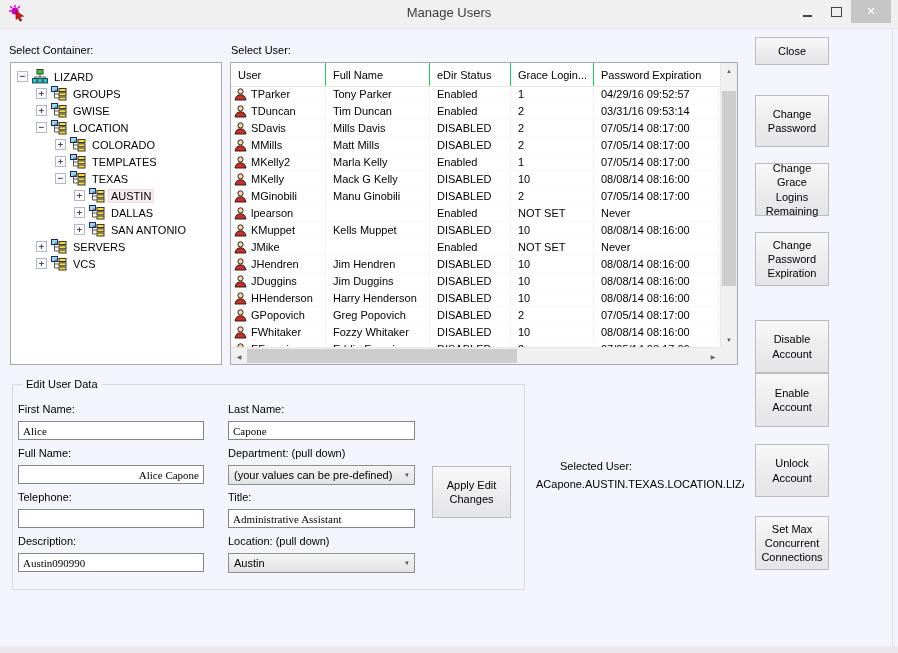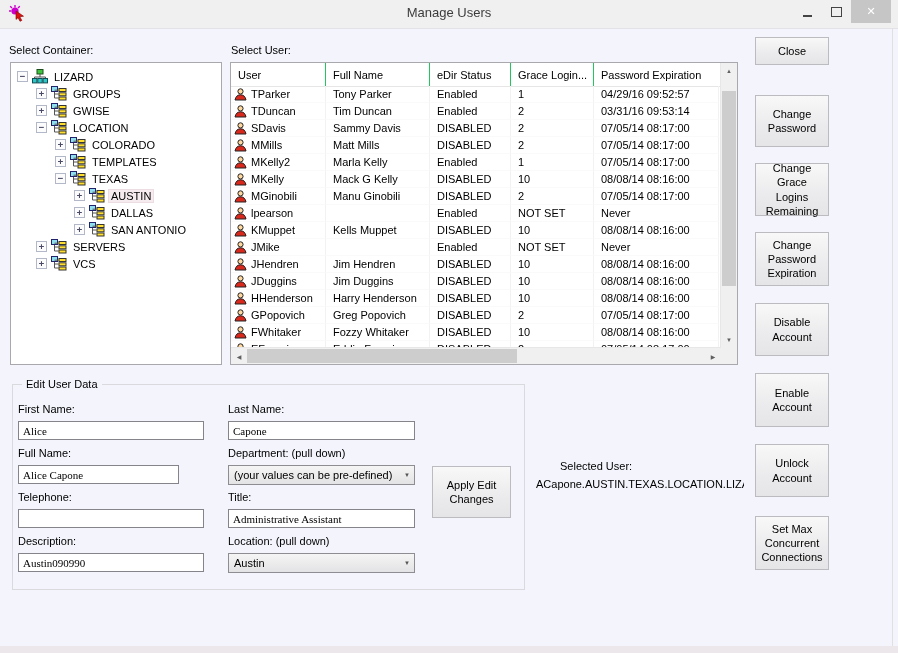--- a/index.html
+++ b/index.html
@@ -74,21 +74,21 @@
 
   
   .btn{background:linear-gradient(#f8f8f8,#ebebed 60%,#e5e5e7);border:1px solid #bcbcc0;
        color:#000;font-size:11px;line-height:1.3;display:flex;align-items:center;justify-content:center;
        text-align:center;box-sizing:border-box;padding:13px;font-family:inherit;}
   .act{position:absolute;left:755px;width:74px;}
   .btn-close{top:37px;height:21px;}
   .btn-cp{top:95px;height:52px;}
   .btn-cgl{top:163px;height:53px;}
   .btn-cpe{top:232px;height:54px;}
-  .btn-da{top:303px;height:53px;}
+  .btn-da{top:320px;height:53px;}
   .btn-ea{top:373px;height:54px;}
   .btn-ua{top:444px;height:53px;}
   .btn-smc{top:516px;height:54px;}
   .btn-apply{position:absolute;left:432px;top:466px;width:79px;height:52px;}
 
   
   .sel-label{position:absolute;left:536px;top:460px;font-size:11px;color:#000;margin-left:24px;}
   .sel-value{position:absolute;left:536px;top:478px;width:208px;font-size:11px;color:#000;
              white-space:nowrap;overflow:hidden;}
 
@@ -325,21 +325,21 @@
         <div class="trow">
           <div class="cell c0">
             <span class="uicon">
               <svg width="13" height="13" viewBox="0 0 13 13">
       <circle cx="6.5" cy="3.4" r="2.6" fill="#ffd9a0" stroke="#222"></circle>
       <path d="M1 12 Q2 6.8 6.5 6.8 Q11 6.8 12 12 Z" fill="#d8291c" stroke="#222"></path>
               </svg>
             </span>
             <span>SDavis</span>
           </div>
-          <div class="cell c1">Sammy Davis</div>
+          <div class="cell c1">Mills Davis</div>
           <div class="cell c2">DISABLED</div>
           <div class="cell c3">2</div>
           <div class="cell c4">07/05/14 08:17:00</div>
         </div>
         <div class="trow">
           <div class="cell c0">
             <span class="uicon">
               <svg width="13" height="13" viewBox="0 0 13 13">
       <circle cx="6.5" cy="3.4" r="2.6" fill="#ffd9a0" stroke="#222"></circle>
       <path d="M1 12 Q2 6.8 6.5 6.8 Q11 6.8 12 12 Z" fill="#d8291c" stroke="#222"></path>
@@ -555,21 +555,21 @@
   <button class="btn act btn-ua">Unlock Account</button>
   <button class="btn act btn-smc">Set Max Concurrent Connections</button>
 
   <div class="edit-group">
     <div class="edit-legend">Edit User Data</div>
   </div>
 
   <div class="fld-label" style="left:18px;top:403px;">First Name:</div>
   <input class="tin" style="left: 18px; top: 421px; width: 186px;" value="Alice">
   <div class="fld-label" style="left:18px;top:447px;">Full Name:</div>
-  <input class="tin" style="left: 18px; top: 465px; width: 161px;" value="Alice Capone">
+  <input class="tin" style="left: 18px; top: 465px; width: 186px; text-align: right;" value="Alice Capone">
   <div class="fld-label" style="left:18px;top:491px;">Telephone:</div>
   <input class="tin" style="left: 18px; top: 509px; width: 186px;" value="">
   <div class="fld-label" style="left:18px;top:535px;">Description:</div>
   <input class="tin" style="left: 18px; top: 553px; width: 186px;" value="Austin090990">
 
   <div class="fld-label" style="left:228px;top:403px;">Last Name:</div>
   <input class="tin" style="left: 228px; top: 421px; width: 187px;" value="Capone">
   <div class="fld-label" style="left:228px;top:447px;">Department: (pull down)</div>
   <div class="combo" style="left:228px;top:465px;width:187px;">
     <span>(your values can be pre-defined)</span>

